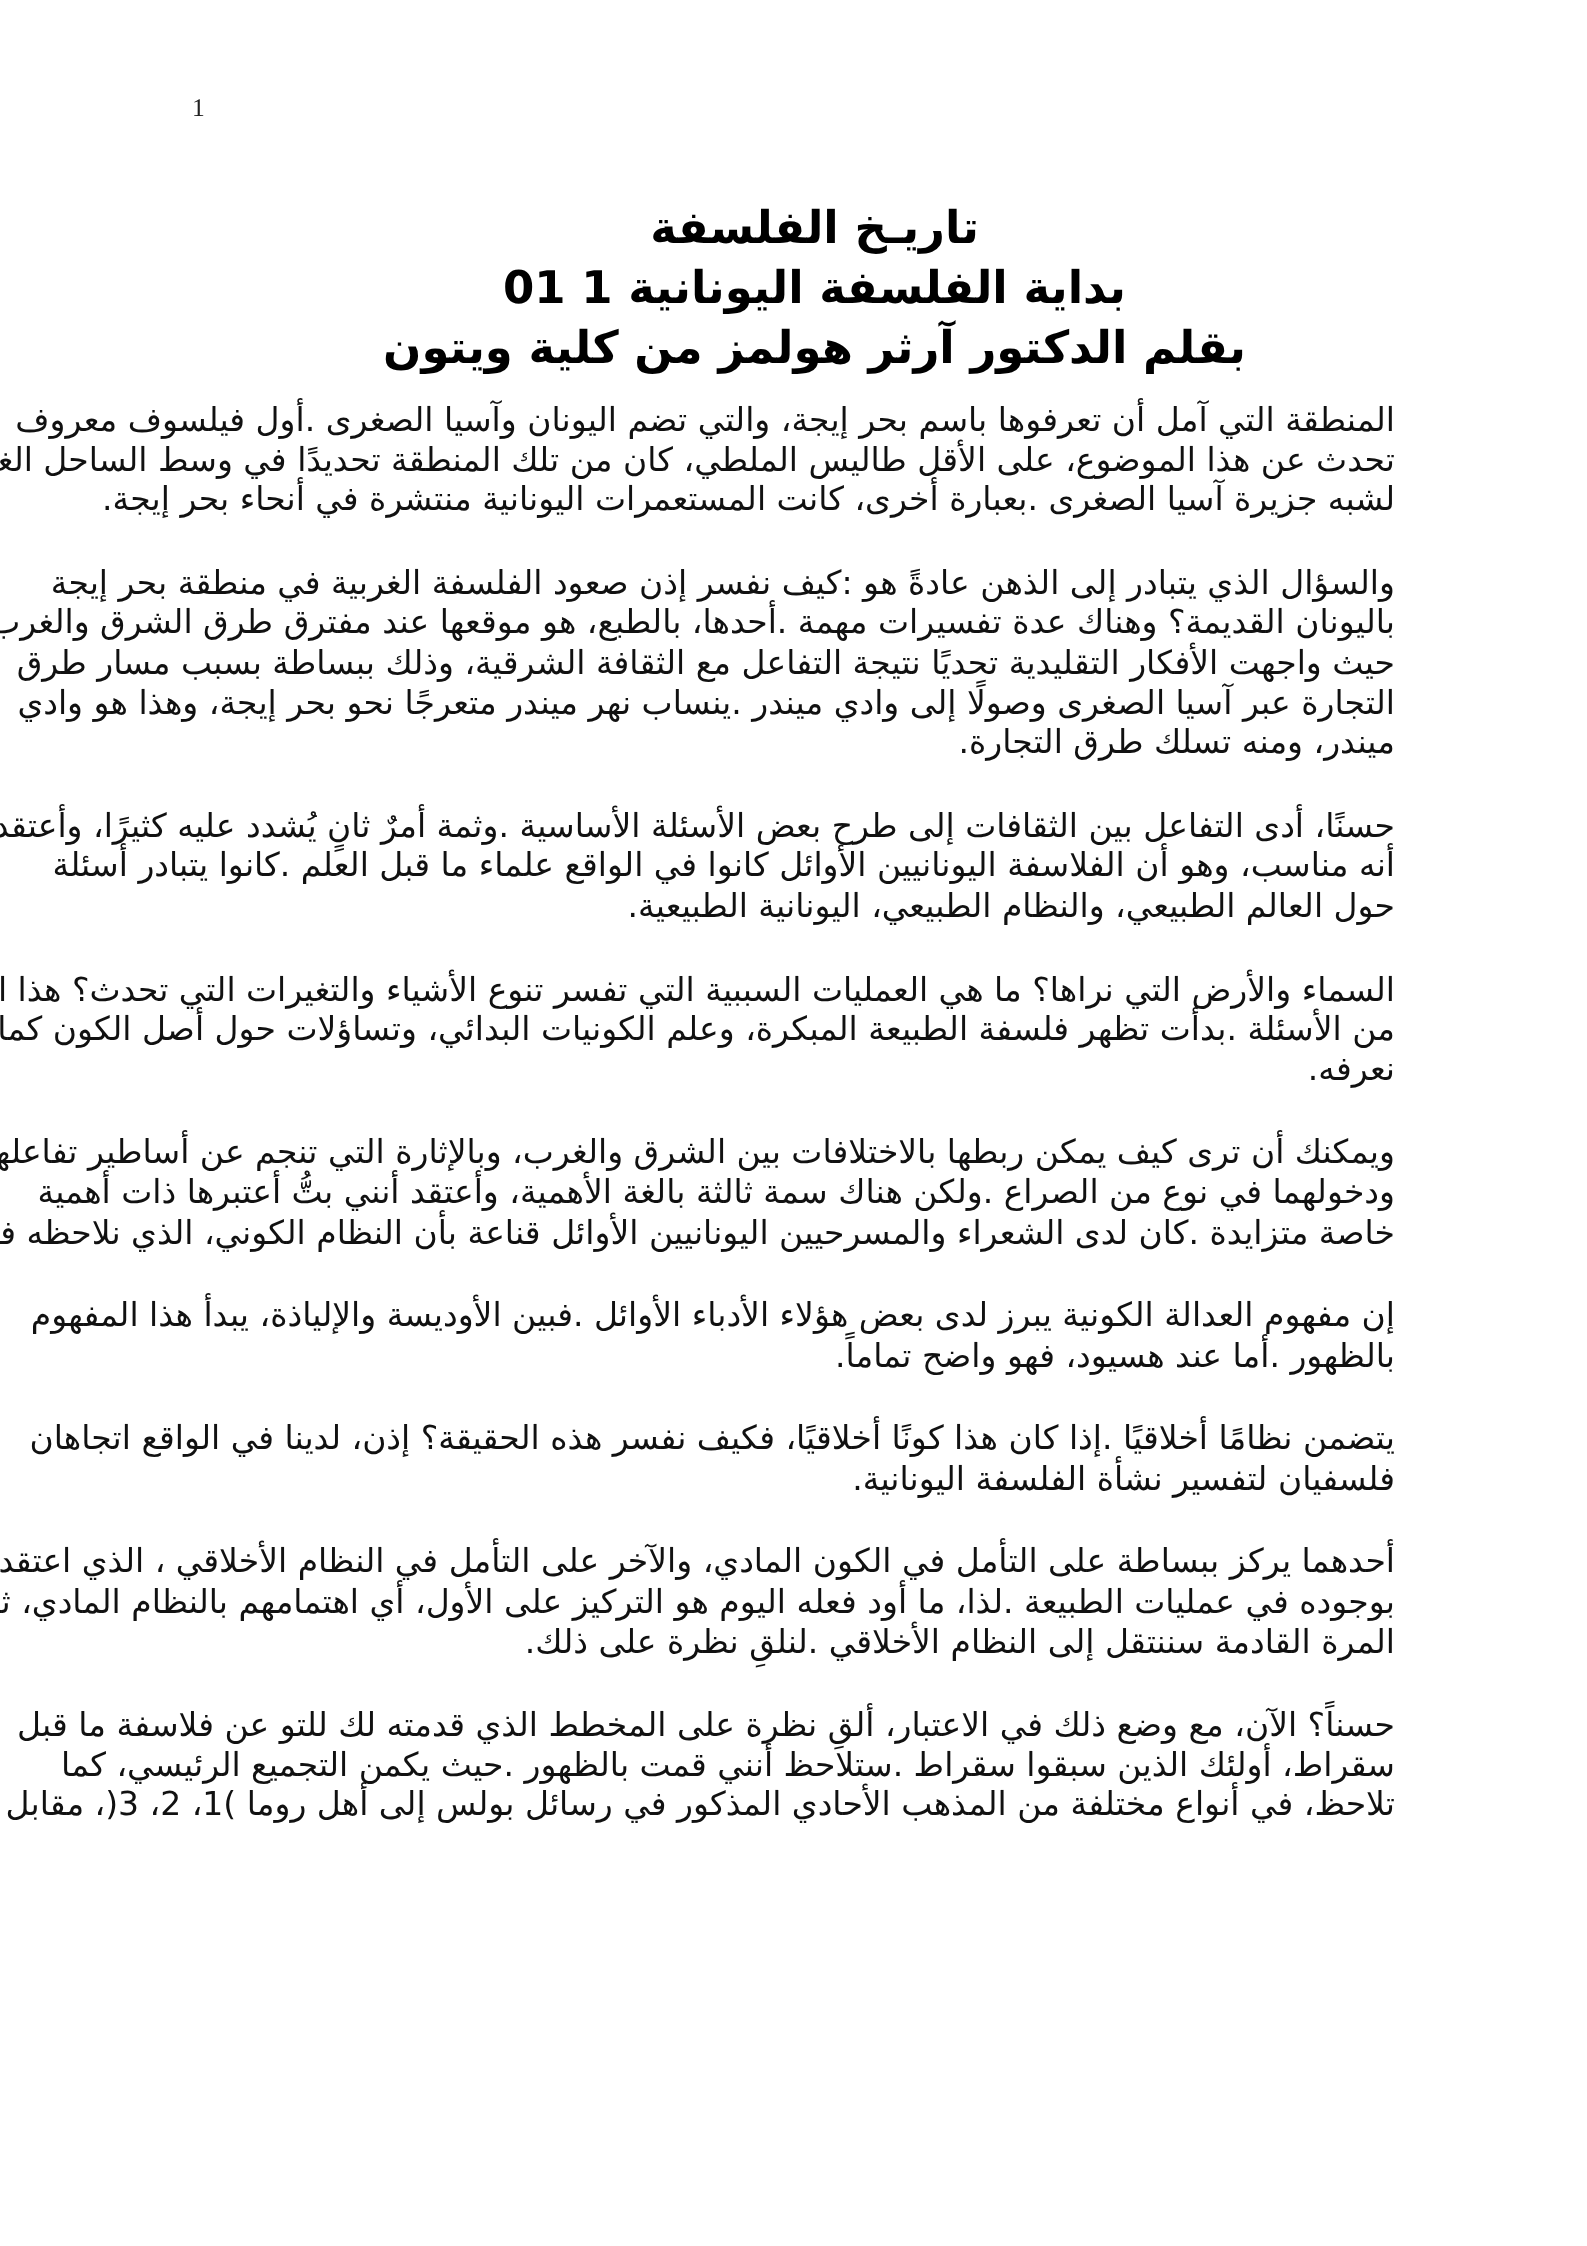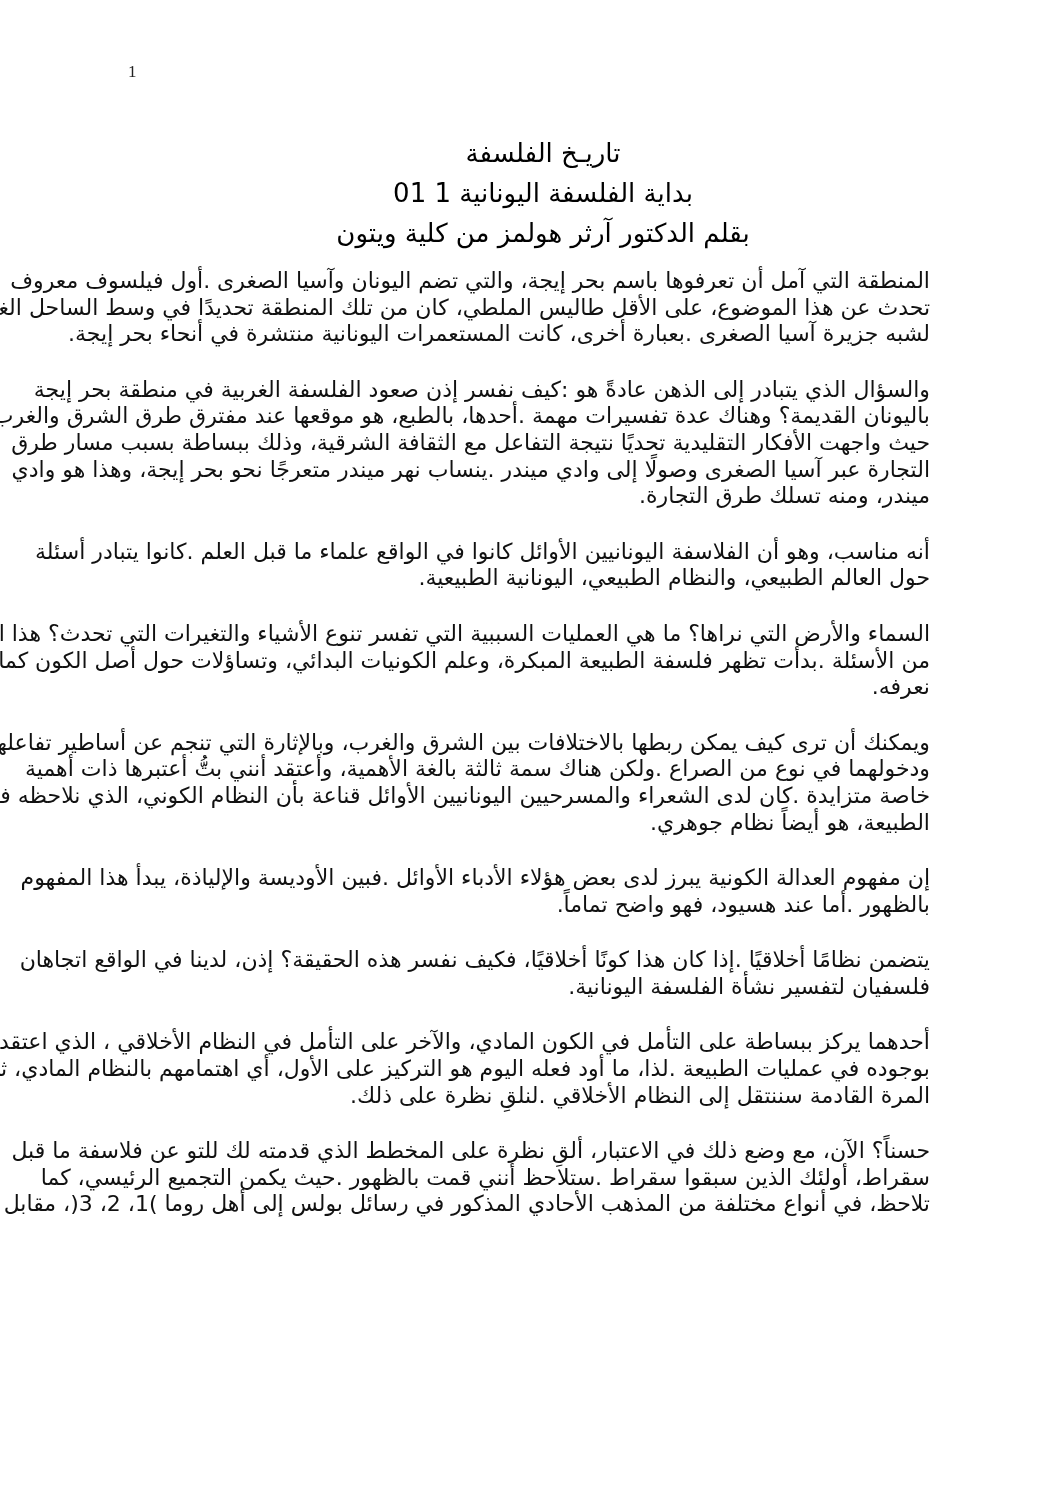--- a/index.html
+++ b/index.html
@@ -4,22 +4,22 @@
   <style>
     html, body { margin: 0; padding: 0; background: #ffffff; }
     body { width: 1058px; height: 1497px; position: relative; overflow: hidden; color: #111111; }
     .page-number {
       position: absolute; left: 128px; top: 62px;
       font-family: "Liberation Serif", serif; font-size: 17px; color: #222;
     }
     .title-block {
       position: absolute; left: 0; right: 0; top: 133px;
       text-align: center; direction: rtl;
-      font-family: "DejaVu Sans", sans-serif; font-weight: normal;
-      font-size: 26px; line-height: 40px; color: #000; padding-left: 28px;
+      font-family: "DejaVu Sans", sans-serif; font-weight: bold;
+      font-size: 30px; line-height: 40px; color: #000; padding-left: 28px;
     }
     .title-block div { white-space: nowrap; }
     .body-text {
       position: absolute; left: 128px; right: 128px; top: 268px;
       direction: rtl; text-align: right;
       font-family: "DejaVu Sans", sans-serif; font-size: 22px;
       line-height: 26.6px; color: #111;
     }
     .para { margin: 0 0 29px 0; }
     .line { white-space: nowrap; text-align: justify; text-align-last: justify; }
@@ -43,33 +43,33 @@
       <div class="line last">لشبه جزيرة آسيا الصغرى .بعبارة أخرى، كانت المستعمرات اليونانية منتشرة في أنحاء بحر إيجة.</div>
     </div>
     <div class="para">
       <div class="line">والسؤال الذي يتبادر إلى الذهن عادةً هو :كيف نفسر إذن صعود الفلسفة الغربية في منطقة بحر إيجة</div>
       <div class="line">باليونان القديمة؟ وهناك عدة تفسيرات مهمة .أحدها، بالطبع، هو موقعها عند مفترق طرق الشرق والغرب،</div>
       <div class="line">حيث واجهت الأفكار التقليدية تحديًا نتيجة التفاعل مع الثقافة الشرقية، وذلك ببساطة بسبب مسار طرق</div>
       <div class="line">التجارة عبر آسيا الصغرى وصولًا إلى وادي ميندر .ينساب نهر ميندر متعرجًا نحو بحر إيجة، وهذا هو وادي</div>
       <div class="line last">ميندر، ومنه تسلك طرق التجارة.</div>
     </div>
     <div class="para">
+      <div class="line">حسنًا، أدى التفاعل بين الثقافات إلى طرح بعض الأسئلة الأساسية .وثمة أمرٌ ثانٍ يُشدد عليه كثيرًا، وأعتقد</div>
       <div class="line">أنه مناسب، وهو أن الفلاسفة اليونانيين الأوائل كانوا في الواقع علماء ما قبل العلم .كانوا يتبادر أسئلة</div>
       <div class="line last">حول العالم الطبيعي، والنظام الطبيعي، اليونانية الطبيعية.</div>
     </div>
     <div class="para">
       <div class="line">السماء والأرض التي نراها؟ ما هي العمليات السببية التي تفسر تنوع الأشياء والتغيرات التي تحدث؟ هذا النوع</div>
       <div class="line">من الأسئلة .بدأت تظهر فلسفة الطبيعة المبكرة، وعلم الكونيات البدائي، وتساؤلات حول أصل الكون كما</div>
       <div class="line last">نعرفه.</div>
     </div>
     <div class="para">
       <div class="line">ويمكنك أن ترى كيف يمكن ربطها بالاختلافات بين الشرق والغرب، وبالإثارة التي تنجم عن أساطير تفاعلهما</div>
       <div class="line">ودخولهما في نوع من الصراع .ولكن هناك سمة ثالثة بالغة الأهمية، وأعتقد أنني بتُّ أعتبرها ذات أهمية</div>
       <div class="line">خاصة متزايدة .كان لدى الشعراء والمسرحيين اليونانيين الأوائل قناعة بأن النظام الكوني، الذي نلاحظه في</div>
-      <div class="line last">الطبيعة، هو أيضاً نظام جوهري.</div>
     </div>
     <div class="para">
       <div class="line">إن مفهوم العدالة الكونية يبرز لدى بعض هؤلاء الأدباء الأوائل .فبين الأوديسة والإلياذة، يبدأ هذا المفهوم</div>
       <div class="line last">بالظهور .أما عند هسيود، فهو واضح تماماً.</div>
     </div>
     <div class="para">
       <div class="line">يتضمن نظامًا أخلاقيًا .إذا كان هذا كونًا أخلاقيًا، فكيف نفسر هذه الحقيقة؟ إذن، لدينا في الواقع اتجاهان</div>
       <div class="line last">فلسفيان لتفسير نشأة الفلسفة اليونانية.</div>
     </div>
     <div class="para">

